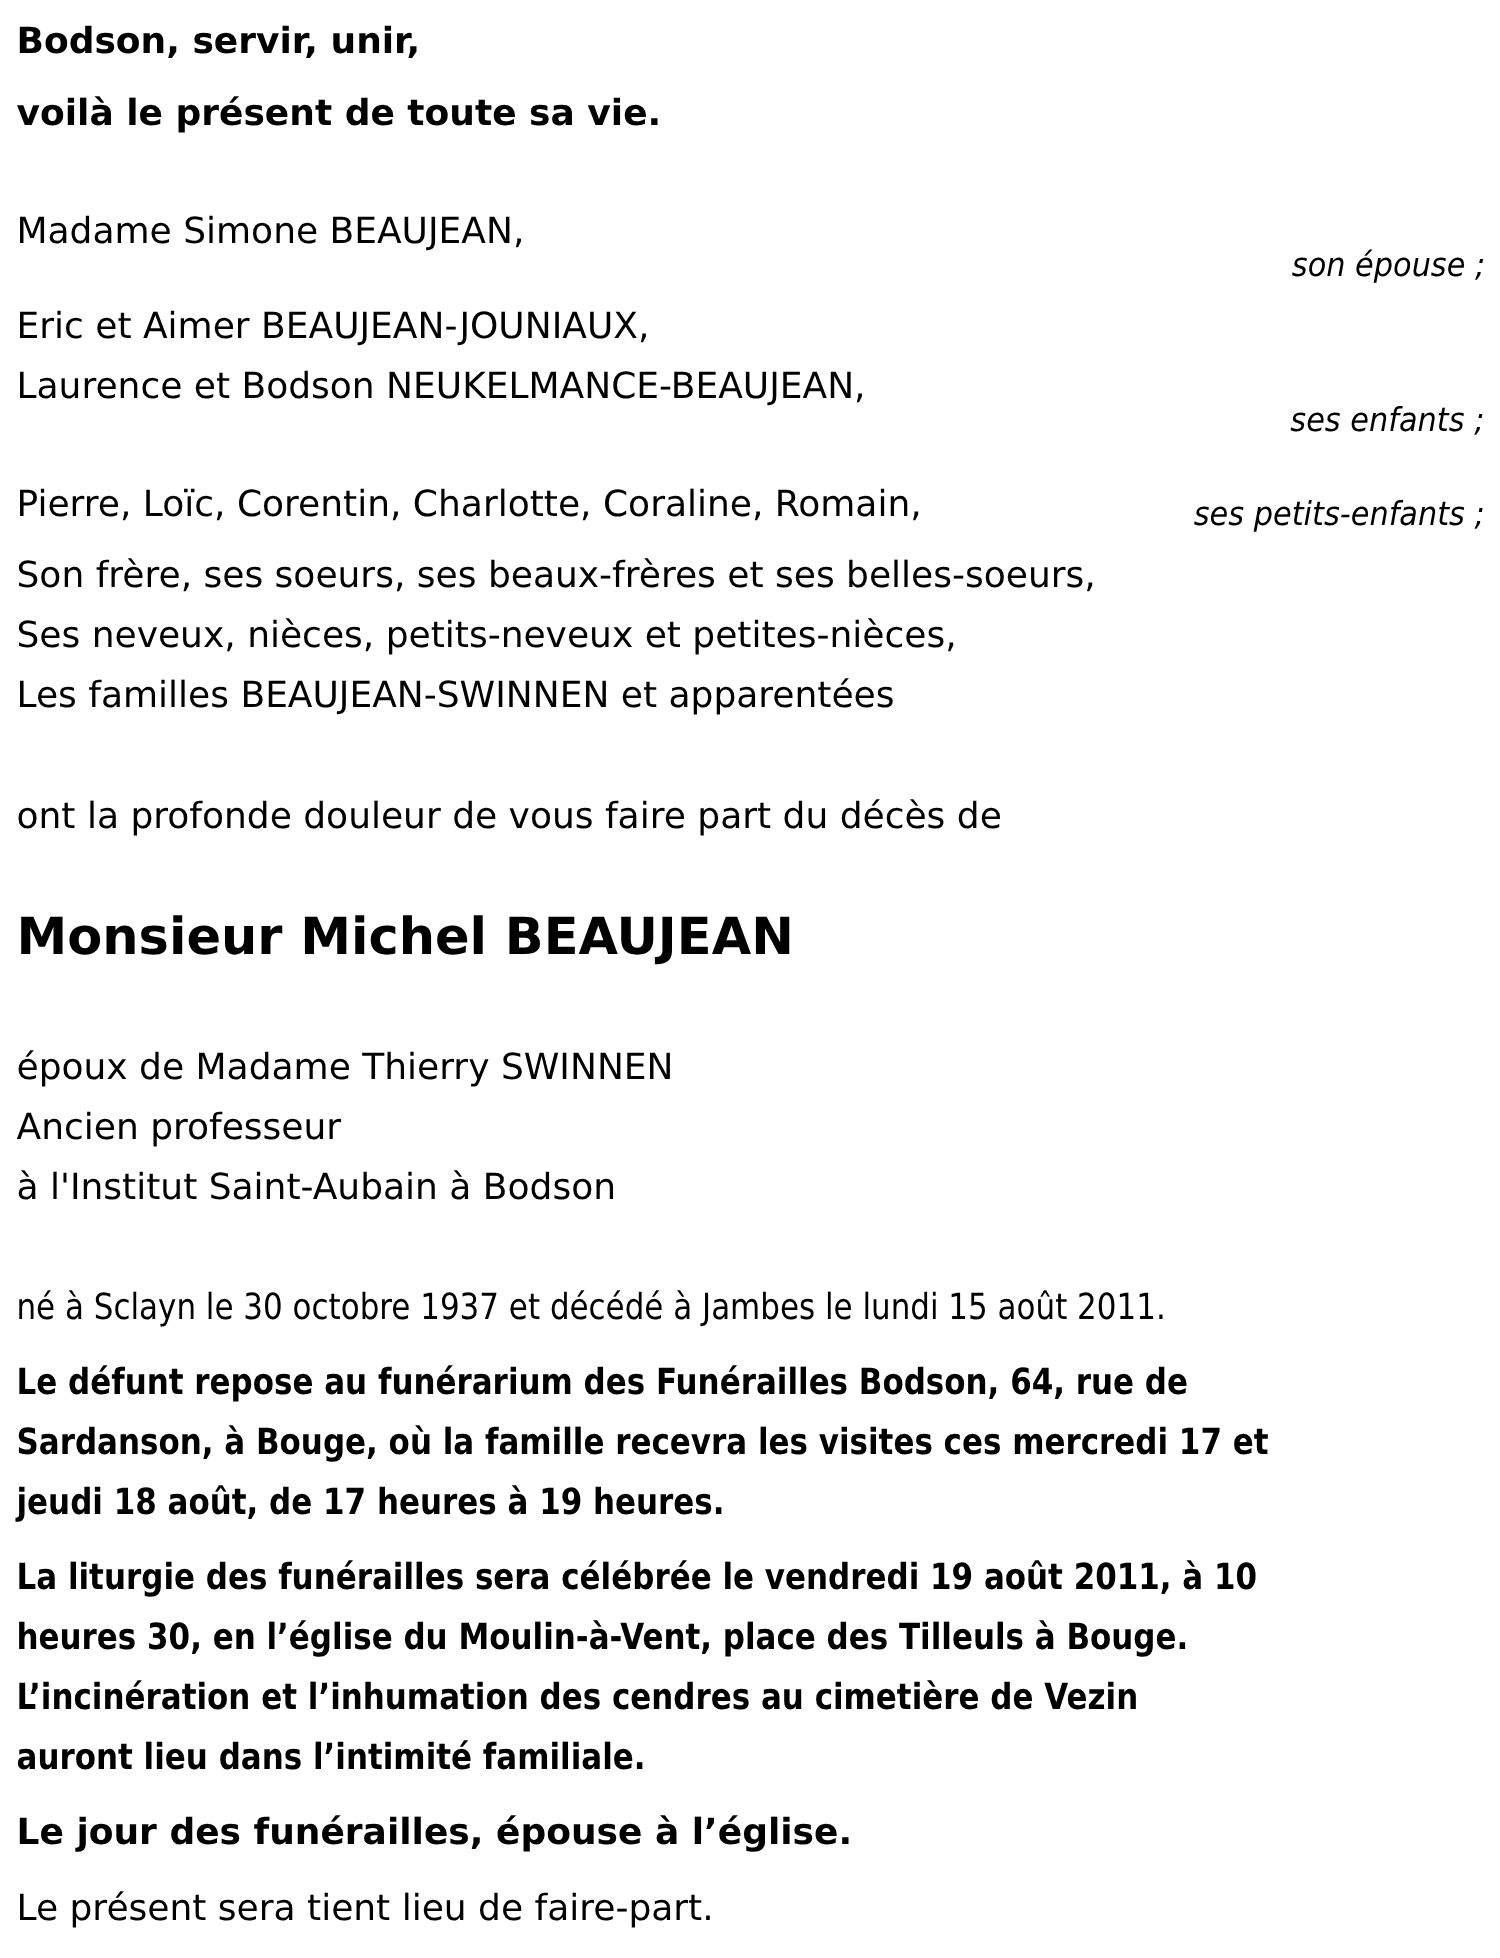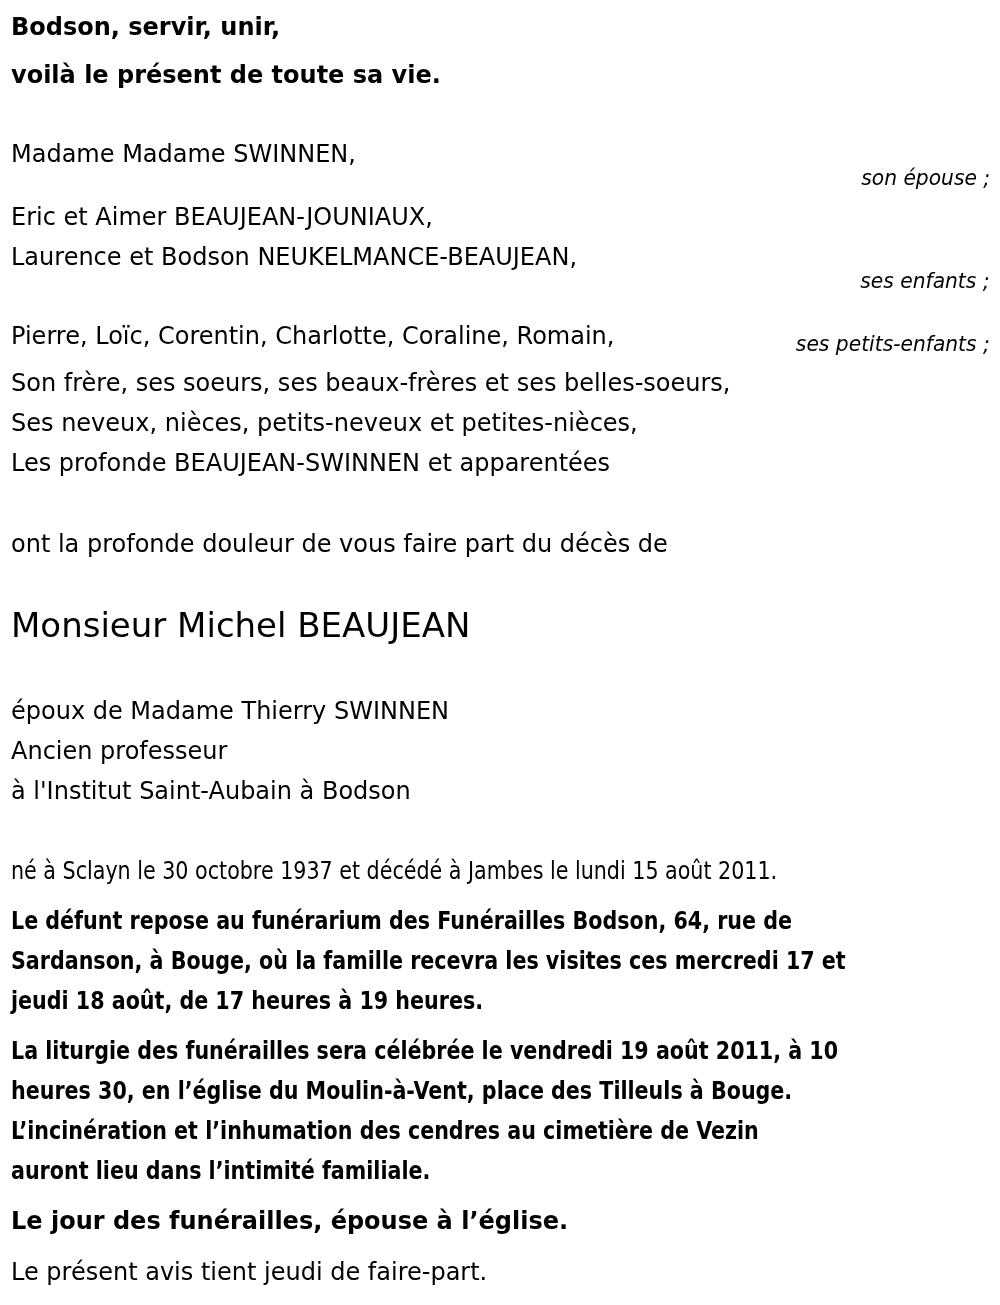--- a/index.html
+++ b/index.html
@@ -11,46 +11,46 @@
     position: absolute; left: 11px; white-space: nowrap;
     font-size: 24px; line-height: 30px;
   }
   .cond { transform-origin: left center; transform: scaleX(0.86); }
   .b { font-weight: bold; }
   .rt {
     position: absolute; right: 10px; white-space: nowrap;
     font-style: italic; font-size: 22px; line-height: 28px;
     transform-origin: right center; transform: scaleX(0.92);
   }
-  .title { font-size: 34px; line-height: 40px; font-weight: normal; text-align: center; }
+  .title { font-size: 34px; line-height: 40px; font-weight: bold; text-align: center; }
 </style>
 </head>
 <body>
 
 <div>
 
   <div>
     <div class="ln b" style="top:12px">Bodson, servir, unir,</div>
     <div class="ln b" style="top:60px">voilà le présent de toute sa vie.</div>
   </div>
 
   <div>
-    <div class="ln" style="top:139px">Madame Madame SWINNEN,</div>
+    <div class="ln" style="top:139px">Madame Simone BEAUJEAN,</div>
     <div class="rt" style="top:164px">son épouse ;</div>
 
     <div class="ln" style="top:202px">Eric et Aimer BEAUJEAN-JOUNIAUX,</div>
     <div class="ln" style="top:242px">Laurence et Bodson NEUKELMANCE-BEAUJEAN,</div>
     <div class="rt" style="top:267px">ses enfants ;</div>
 
     <div class="ln" style="top:321px">Pierre, Loïc, Corentin, Charlotte, Coraline, Romain,</div>
     <div class="rt" style="top:330px">ses petits-enfants ;</div>
 
     <div class="ln" style="top:368px">Son frère, ses soeurs, ses beaux-frères et ses belles-soeurs,</div>
     <div class="ln" style="top:408px">Ses neveux, nièces, petits-neveux et petites-nièces,</div>
-    <div class="ln" style="top:448px">Les profonde BEAUJEAN-SWINNEN et apparentées</div>
+    <div class="ln" style="top:448px">Les familles BEAUJEAN-SWINNEN et apparentées</div>
   </div>
 
   <div class="ln" style="top:529px">ont la profonde douleur de vous faire part du décès de</div>
 
   <div class="ln title" style="top:605px">Monsieur Michel BEAUJEAN</div>
 
   <div>
     <div class="ln" style="top:696px">époux de Madame Thierry SWINNEN</div>
     <div class="ln" style="top:736px">Ancien professeur</div>
     <div class="ln" style="top:776px">à l'Institut Saint-Aubain à Bodson</div>
@@ -66,15 +66,15 @@
 
   <div>
     <div class="ln b cond" style="top:1036px">La liturgie des funérailles sera célébrée le vendredi 19 août 2011, à 10</div>
     <div class="ln b cond" style="top:1076px">heures 30, en l’église du Moulin-à-Vent, place des Tilleuls à Bouge.</div>
     <div class="ln b cond" style="top:1116px">L’incinération et l’inhumation des cendres au cimetière de Vezin</div>
     <div class="ln b cond" style="top:1156px">auront lieu dans l’intimité familiale.</div>
   </div>
 
   <div class="ln b" style="top:1206px">Le jour des funérailles, épouse à l’église.</div>
 
-  <div class="ln" style="top:1257px">Le présent avis tient jeudi de faire-part.</div>
+  <div class="ln" style="top:1257px">Le présent sera tient lieu de faire-part.</div>
 
 </div>
 
 </body></html>

